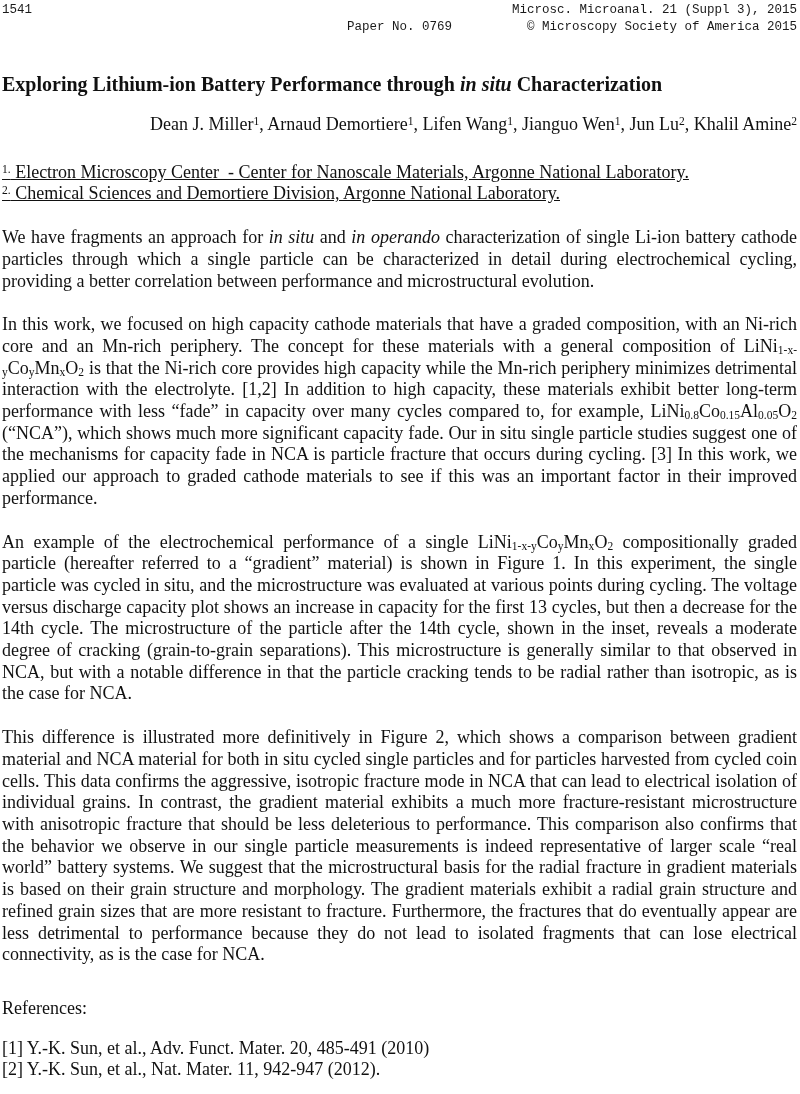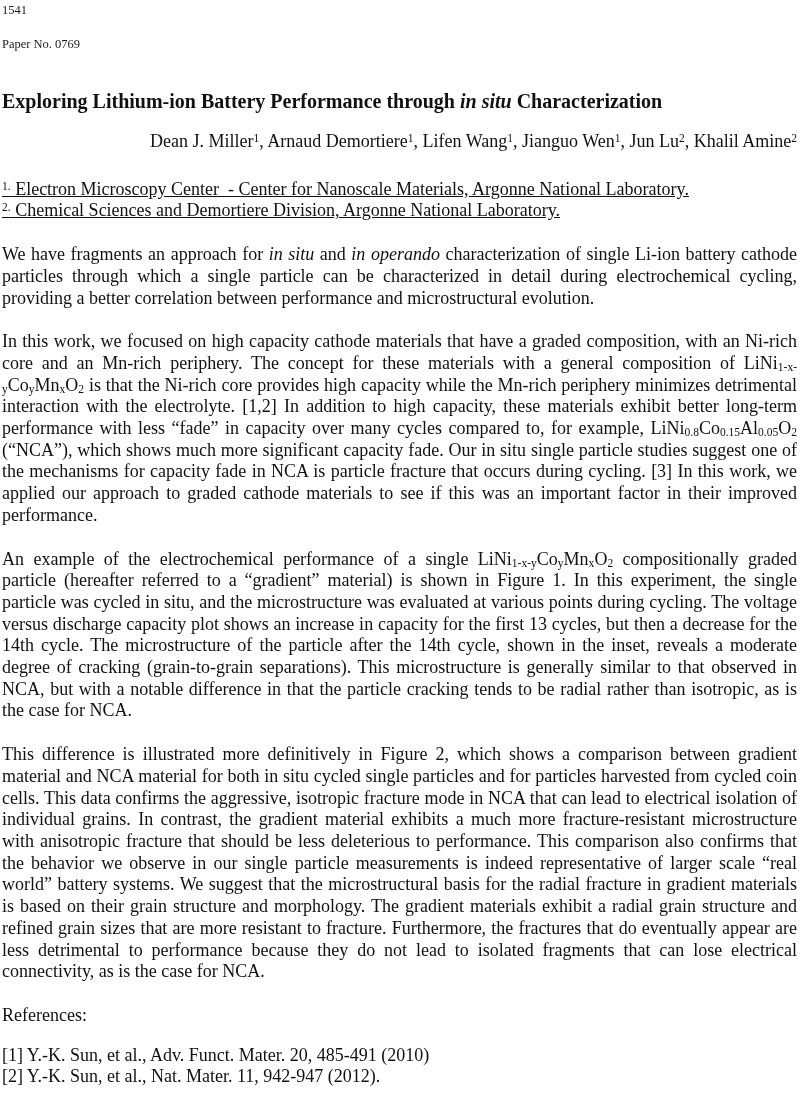--- a/index.html
+++ b/index.html
@@ -11,60 +11,63 @@
     color: #111111;
     font-family: "Liberation Serif", "DejaVu Serif", serif;
     font-size: 18px;
     line-height: 21.7px;
     overflow: hidden;
   }
   
   .header {
     display: flex;
     align-items: flex-start;
-    font-family: Liberation Serif, serif;
+    font-family: Liberation Mono, monospace;
     font-size: 12.5px;
     line-height: 17px;
     color: #1a1a1a;
-    flex-direction: column;
   }
   .header .h-left  { flex: 1 1 0; text-align: left; }
   .header .h-center{ flex: 0 0 auto; padding-top: 17px; }
   .header .h-right { flex: 1 1 0; text-align: right; }
   
   .title {
     margin: 37px 0 0 0;
     font-size: 20px;
     line-height: 23px;
     font-weight: bold;
   }
   .authors { margin-top: 18px; text-align: right; }
   .affiliations { margin-top: 26px; text-decoration: underline; }
   .para { margin: 22px 0 0 0; text-align: justify; }
-  .refs-heading { margin-top: 22px; }
+  .refs-heading { margin-top: 32px; }
   .refs { margin-top: 18px; }
   
   .i  { font-style: italic; }
   sup, sub {
     font-size: 64%;
     line-height: 0;
     vertical-align: baseline;
     position: relative;
   }
   sup { top: -0.45em; }
   sub { top: 0.18em; }
 </style>
 </head>
 <body>
 
 <div class="header">
   <div class="h-left">
     <div>1541</div>
   </div>
   <div class="h-center">Paper No. 0769</div>
+  <div class="h-right">
+    <div>Microsc. Microanal. 21 (Suppl 3), 2015</div>
+    <div>© Microscopy Society of America 2015</div>
+  </div>
 </div>
 
 <h1 class="title"><span>Exploring Lithium-ion Battery Performance through </span><span class="i">in situ</span><span> Characterization</span></h1>
 
 <div class="authors"><span>Dean J. Miller</span><sup>1</sup><span>, Arnaud Demortiere</span><sup>1</sup><span>, Lifen Wang</span><sup>1</sup><span>, Jianguo Wen</span><sup>1</sup><span>, Jun Lu</span><sup>2</sup><span>, Khalil Amine</span><sup>2</sup></div>
 
 <div class="affiliations">
   <div><sup>1.</sup><span> Electron Microscopy Center &nbsp;- Center for Nanoscale Materials, Argonne National Laboratory.</span></div>
   <div><sup>2.</sup><span> Chemical Sciences and Demortiere Division, Argonne National Laboratory.</span></div>
 </div>

